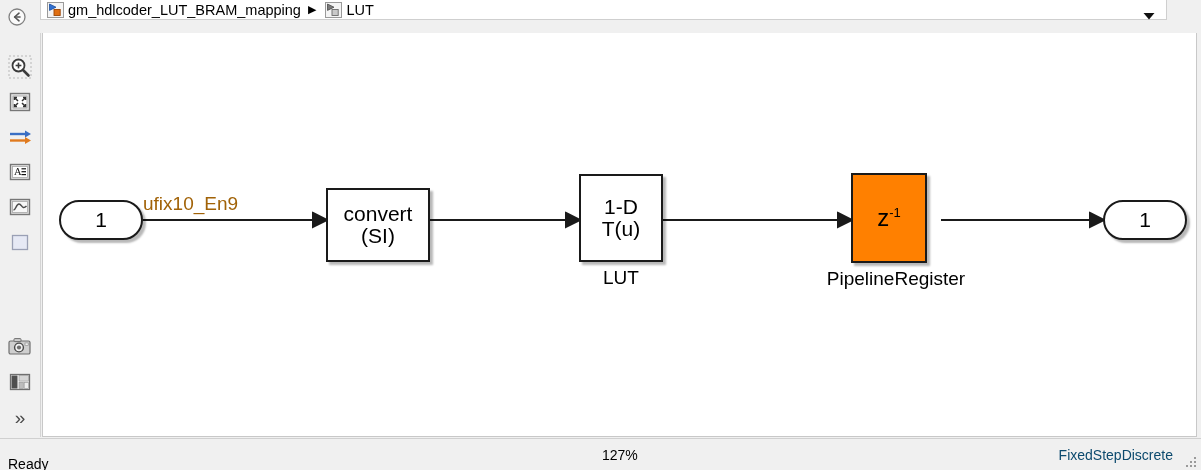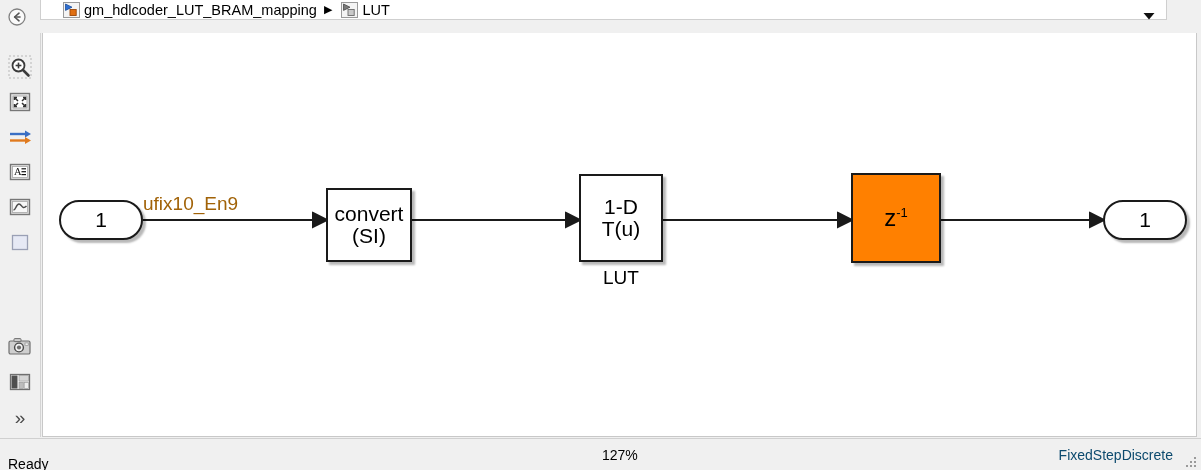--- a/index.html
+++ b/index.html
@@ -16,21 +16,21 @@
     position: absolute; left: 0; top: 0; width: 1201px; height: 33px;
     background: #f0f0f0; display: flex; align-items: center;
   }
   #back-btn {
     width: 34px; height: 33px; display: flex;
     align-items: center; justify-content: center;
   }
   #breadcrumb {
     position: absolute; left: 40px; top: 0; right: 34px; height: 20px;
     background: #ffffff; border: 1px solid #cfcfcf; border-top: none;
-    display: flex; align-items: center; padding-left: 20px;
+    display: flex; align-items: center; padding-left: 4px;
   }
   .crumb { display: flex; align-items: center; height: 100%; padding: 0 2px; }
   .crumb-label {
     font-size: 14.5px; color: #000; margin-left: 4px; white-space: nowrap;
   }
   .crumb-sep {
     font-size: 11px; color: #000; margin: 0 7px 0 5px; line-height: 1;
   }
   #dropdown-btn {
     position: absolute; right: 0; top: 0; width: 34px; height: 32px;
@@ -246,40 +246,41 @@
 
     <div class="sig-label" style="left:100px; top:160px;">ufix10_En9</div>
 
     <div class="blk" style="left:16px; top:167px;">
       <div class="blk-port" style="width:84px;height:40px;">
         <span>1</span>
       </div>
     </div>
 
     <div class="blk" style="left:283px; top:155px;">
-      <div class="blk-rect" style="width:86px;height:74px;">
+      <div class="blk-rect" style="width:104px;height:74px;">
         <span>convert</span>
         <span>(SI)</span>
       </div>
     </div>
 
     <div class="blk" style="left:536px; top:141px;">
       <div class="blk-rect" style="width:84px;height:88px;">
         <span>1-D</span>
         <span>T(u)</span>
       </div>
       <div class="blk-caption" style="left:0; top:93px; width:84px;">LUT</div>
     </div>
 
     <div class="blk" style="left:808px; top:140px;">
-      <div class="blk-rect" style="width:90px;height:90px;background:#ff8000;">
+      <div class="blk-rect" style="width:76px;height:90px;background:#ff8000;">
         <span style="font-size:24px;">
           <span>z</span><span class="z-sup">-1</span>
         </span>
       </div>
+      <div class="blk-caption" style="left:-60px; top:95px; width:210px;">PipelineRegister</div>
     </div>
 
     <div class="blk" style="left:1060px; top:167px;">
       <div class="blk-port" style="width:84px;height:40px;">
         <span>1</span>
       </div>
     </div>
   </div>
 
   <div id="status-bar">

